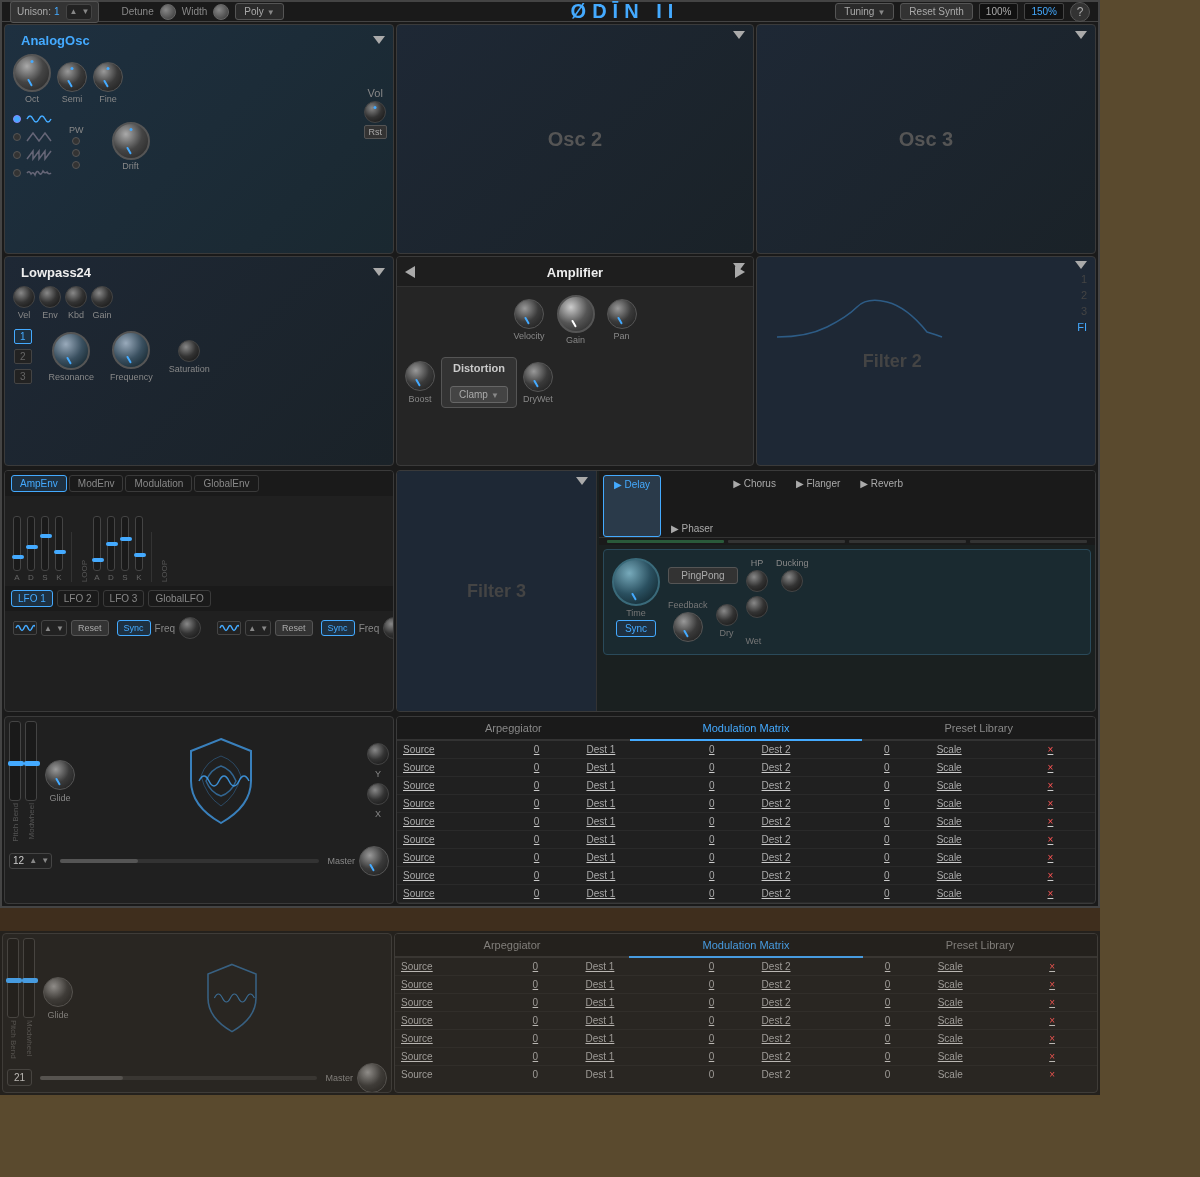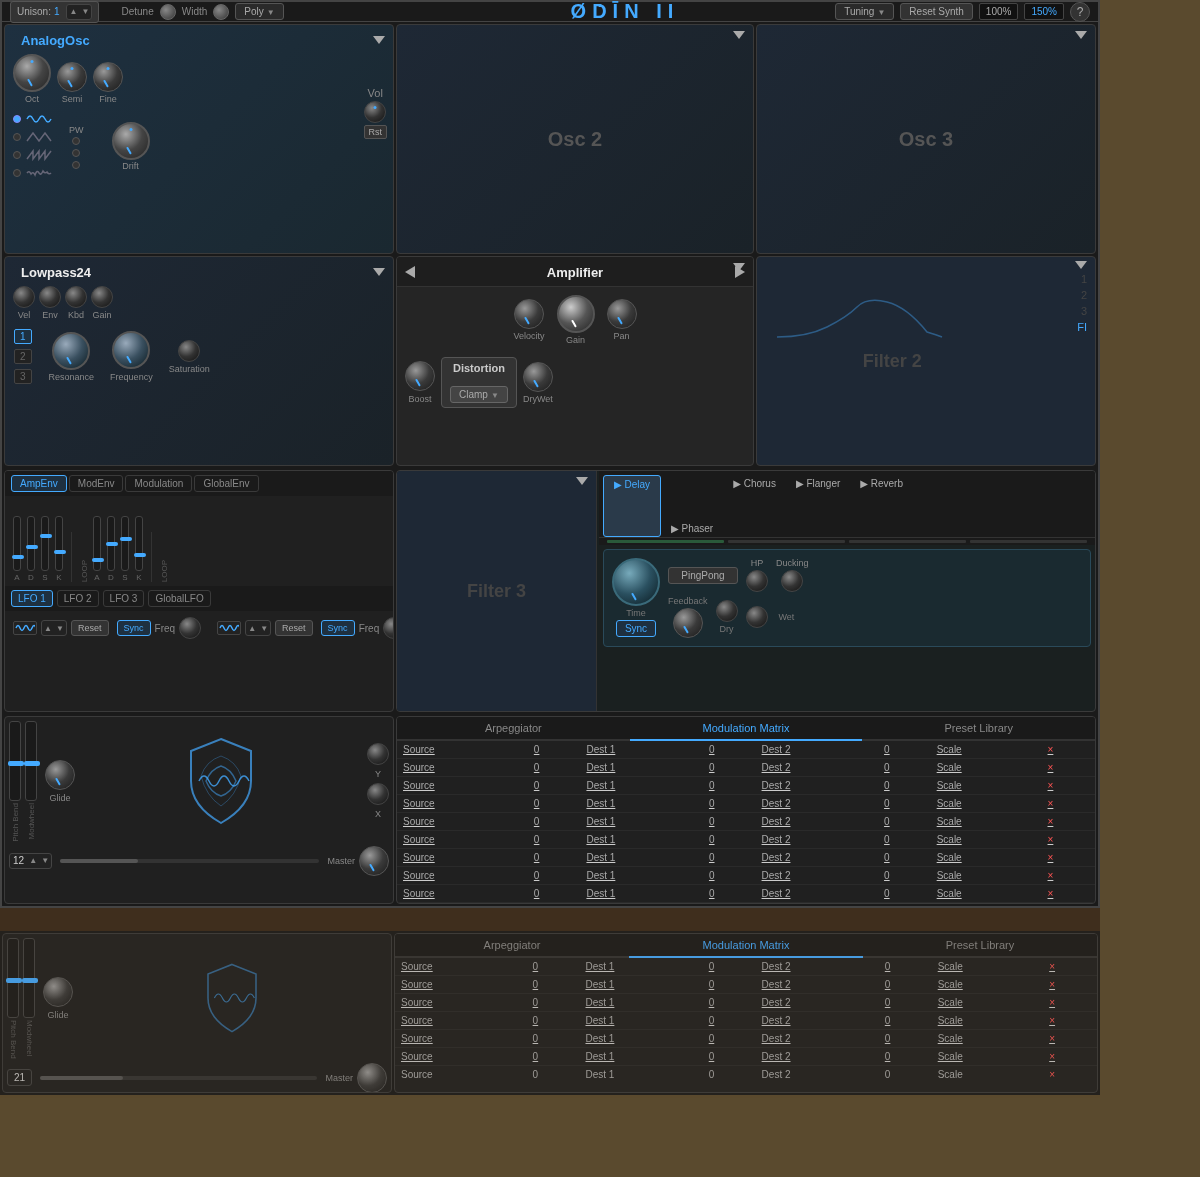--- a/index.html
+++ b/index.html
@@ -771,21 +771,21 @@
                   <div style="display:flex; flex-direction:column; align-items:center; gap:2px;">
                     <span class="delay-label">Feedback</span>
                     <div class="knob-md">
                       <div class="knob-indicator"></div>
                     </div>
                   </div>
                   <div style="display:flex; flex-direction:column; align-items:center; gap:2px;">
                     <div class="knob-sm"></div>
                     <span class="delay-label">Dry</span>
                   </div>
-                  <div style="display:flex; align-items:center; gap:11px;">
+                  <div style="display:flex; flex-direction:column; align-items:flex-start; gap:18px;">
                     <div class="knob-sm"></div>
                     <span class="delay-label">Wet</span>
                   </div>
                 </div>
               </div>
             </div>
           </div>
         </div>
       </div>
     </div>

